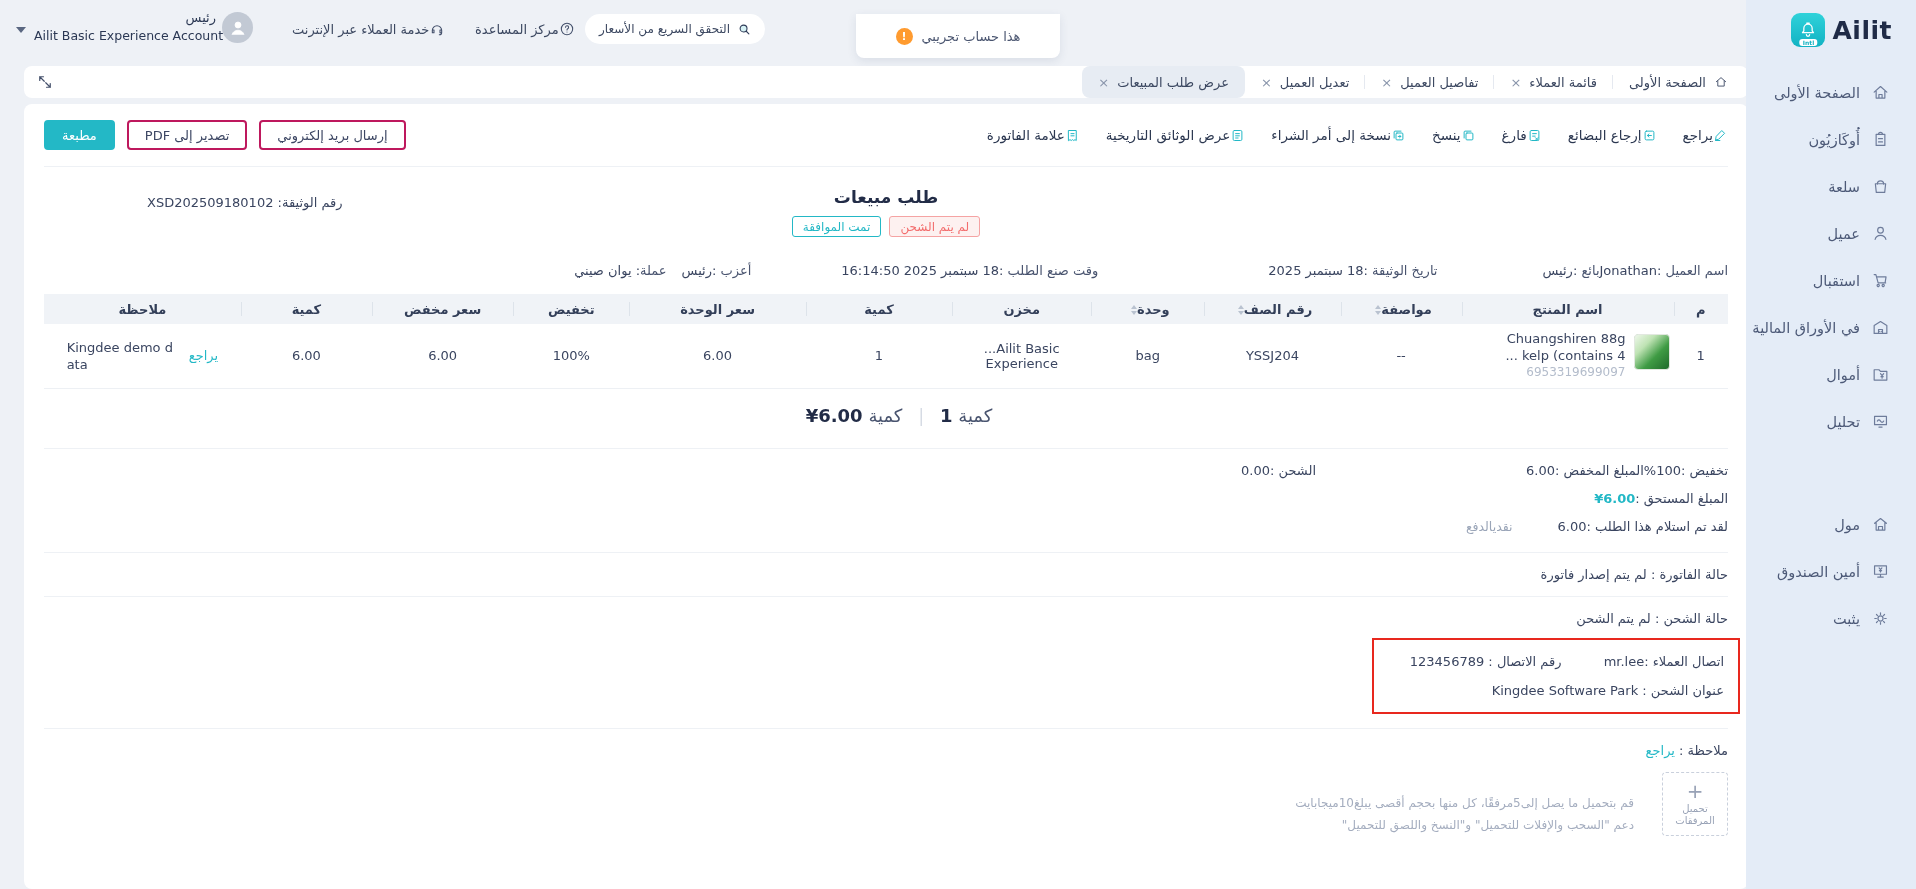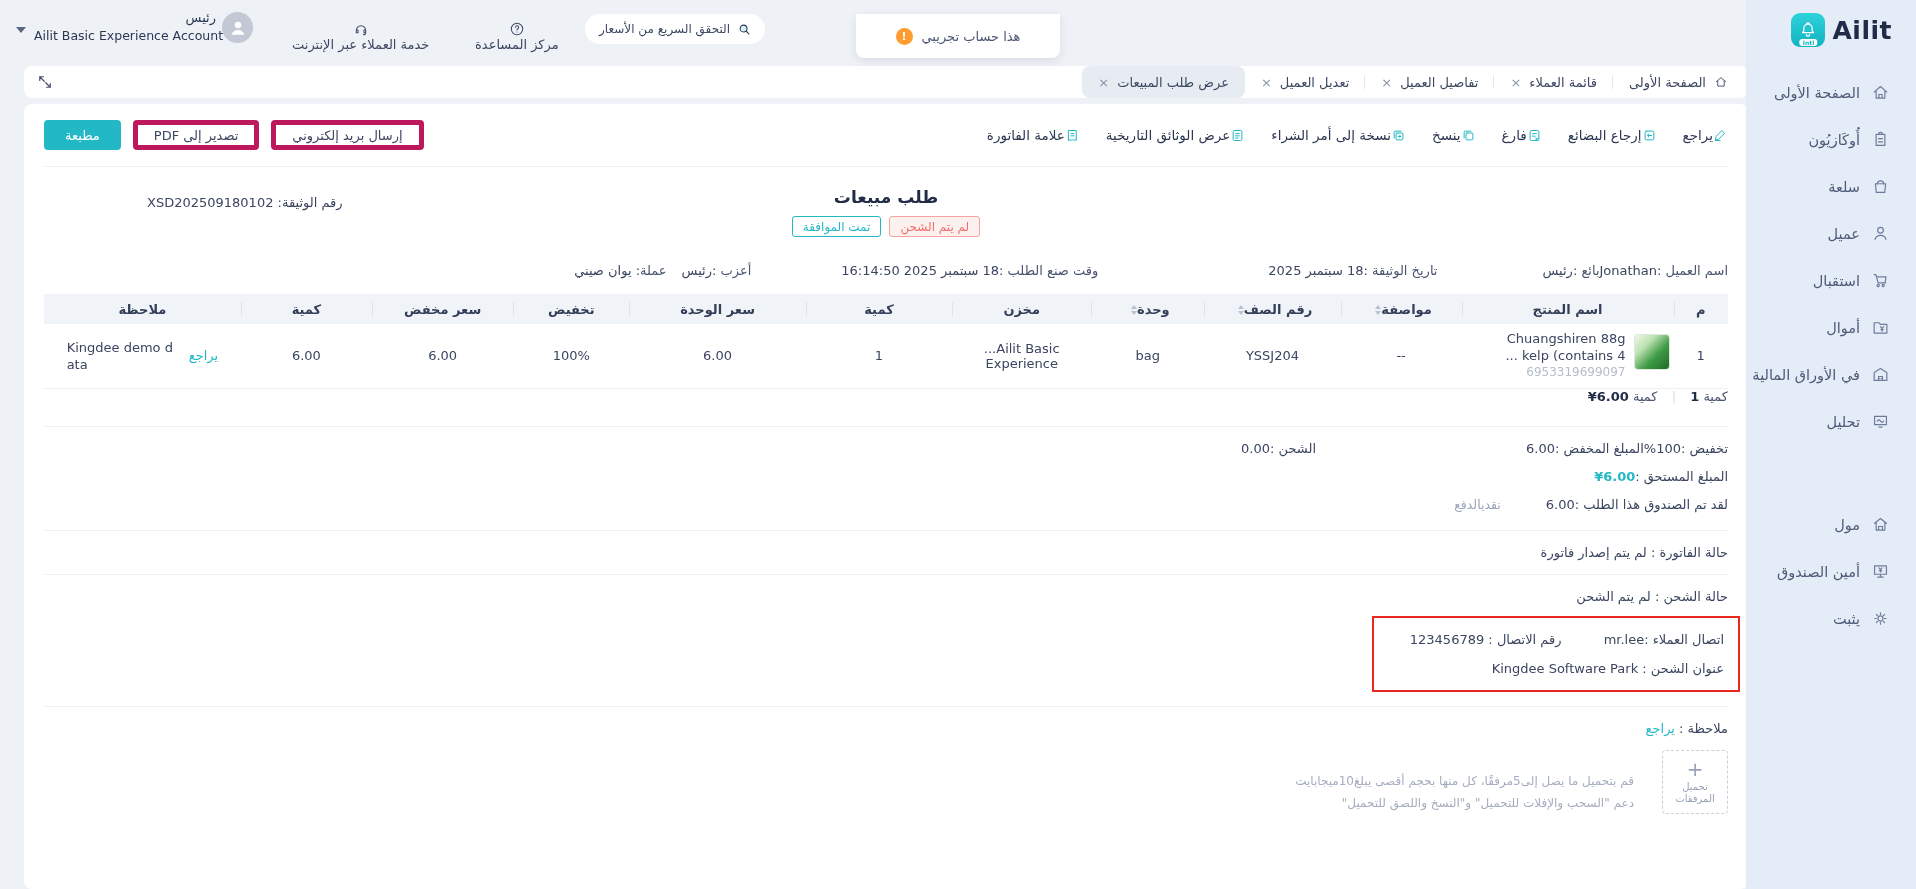--- a/index.html
+++ b/index.html
@@ -28,21 +28,21 @@
   .nav-item .nicon { width:19px; height:19px; flex:0 0 19px; }
   .nav-gap { margin-top:56px; }
 
   
   .topbar { position:absolute; top:0; left:0; right:170px; height:62px; }
   .acct-caret { position:absolute; left:16px; top:27px; width:0; height:0; border-left:5px solid transparent; border-right:5px solid transparent; border-top:6px solid #5a6781; }
   .acct-block { position:absolute; left:34px; top:10px; width:184px; text-align:left; direction:ltr; }
   .acct-role { font-size:13px; color:#2b3854; text-align:right; padding-right:2px; }
   .acct-name { font-size:12.5px; color:#2b3854; margin-top:3px; white-space:nowrap; }
   .avatar { position:absolute; left:222px; top:12px; width:31px; height:31px; border-radius:50%; background:#c2c9d4; display:flex; align-items:center; justify-content:center; }
-  .top-link { position:absolute; top:21px; display:inline-flex; align-items:center; gap:0; color:#3c4861; font-size:13px; cursor:pointer;flex-direction:column; }
+  .top-link { position:absolute; top:21px; display:inline-flex; align-items:center; gap:0; color:#3c4861; font-size:13px; cursor:pointer; }
   .tl-service { left:292px; }
   .tl-help { left:475px; }
   .search-pill { position:absolute; left:585px; top:14px; width:180px; height:30px; background:#fff; border-radius:15px; display:flex; align-items:center; gap:7px; padding:0 13px; color:#3c4861; font-size:12px; cursor:pointer; }
   .demo-card { position:absolute; left:856px; top:14px; width:204px; height:44px; background:#fff; border-radius:0 0 8px 8px; box-shadow:0 3px 10px rgba(40,60,100,.10); display:flex; align-items:center; justify-content:center; gap:9px; font-size:13px; color:#4a5570; }
   .demo-ic { width:17px; height:17px; border-radius:50%; background:#ff9b2f; color:#fff; font-size:11px; font-weight:bold; display:flex; align-items:center; justify-content:center; line-height:1; }
 
   
   .tabbar { position:absolute; top:66px; left:24px; width:1724px; height:32px; background:#fff; border-radius:8px; display:flex; align-items:center; padding-right:4px; z-index:4; }
   .expand-btn { position:absolute; left:12px; top:7px; width:18px; height:18px; cursor:pointer; }
   .tab { height:100%; display:flex; align-items:center; gap:8px; padding:0 16px; font-size:13px; color:#3c4861; cursor:pointer; position:relative; white-space:nowrap; }
@@ -51,21 +51,21 @@
   .tab.active::after { display:none; }
   .tab .x { font-size:13px; color:#8894aa; }
 
   
   .card { position:absolute; top:104px; left:24px; width:1724px; height:785px; background:#fff; border-radius:8px; padding:0 20px; overflow:hidden; }
 
   .toolbar { display:flex; justify-content:space-between; align-items:center; padding-top:16px; padding-bottom:16px; border-bottom:1px solid #eef1f5; }
   .actions { display:flex; align-items:center; gap:26px; }
   .action { display:inline-flex; align-items:center; color:#2b3750; font-size:13.5px; cursor:pointer; }
   .btns { display:flex; align-items:center; gap:12px; }
-  .btn { height:30px; padding:0 16px; border:5px solid #be185d; border-radius:4px; background:#fff; color:#3c4663; font-size:13px; display:flex; align-items:center; cursor:pointer; font-family:inherit; }
+  .btn { height:30px; padding:0 16px; border:2px solid #be185d; border-radius:4px; background:#fff; color:#3c4663; font-size:13px; display:flex; align-items:center; cursor:pointer; font-family:inherit; }
   .btn.primary { background:#23b8c6; border-color:#23b8c6; color:#fff; }
 
   .doc-head { position:relative; text-align:center; padding-top:20px; }
   .doc-title { font-size:17px; font-weight:bold; color:#222c47; }
   .badges { margin-top:9px; display:flex; justify-content:center; gap:8px; }
   .badge { font-size:12px; padding:2.5px 10px; border-radius:3px; border:1px solid; }
   .badge.red { color:#f36d6d; border-color:#f5a3a3; background:#fdf1f0; }
   .badge.teal { color:#23b8c6; border-color:#23b8c6; background:#fff; }
   .doc-no { position:absolute; left:103px; top:28px; font-size:13px; color:#3a4560; }
 
@@ -88,21 +88,21 @@
   .ptxt { text-align:right; line-height:17px; }
   .pname { color:#3a4560; }
   .pname.ltr { direction:ltr; text-align:right; }
   .pbarcode { color:#b3bccb; font-size:12px; direction:ltr; text-align:right; }
   .wh { direction:ltr; }
   .notecell { line-height:17px; }
   .note-wrap { display:inline-block; width:112px; word-break:break-all; text-align:left; direction:ltr; vertical-align:middle; }
   .link { color:#23b8c6; cursor:pointer; }
   .note-link { margin-left:6px; vertical-align:middle; }
 
-  .tbl-summary { text-align:right; padding-left:26px; font-size:13px; color:#49546f; }
+  .tbl-summary { text-align:center; padding-left:26px; margin-top:16px; font-size:18px; color:#49546f; }
   .tbl-summary b { color:#222c47; }
   .tbl-summary .pipe { color:#d6dbe4; margin:0 10px; }
 
   .sep { border-top:1px solid #eef1f5; }
   .totals { padding-top:20px; }
   .tline { display:flex; align-items:center; font-size:13px; color:#3a4560; }
   .tline + .tline { margin-top:13px; }
   .m210{margin-left:210px;} .m280{margin-left:280px;}
   .due { color:#23b8c6; font-weight:bold; }
   .pay-method { color:#9aa5b8; font-size:12.5px; margin-right:45px;text-align:right; }
@@ -161,29 +161,29 @@
       <span>عميل</span>
     </div>
     <div class="nav-item">
       <svg class="ic nicon" viewBox="0 0 24 24">
           <path d="M4 4.5h2.2L9 15h9.5 M8.2 7.5H19l-1.2 7.5 M10.5 18.2a1.4 1.4 0 1 0 0 .01 M16.8 18.2a1.4 1.4 0 1 0 0 .01"></path>
         </svg>
       <span>استقبال</span>
     </div>
     <div class="nav-item">
       <svg class="ic nicon" viewBox="0 0 24 24">
+          <path d="M4 19.5V9.5l8-5 8 5v10z M9.5 19.5v-5h5v5 M11 16.8h.01 M13 16.8h.01"></path>
+        </svg>
+      <span>في الأوراق المالية</span>
+    </div>
+    <div class="nav-item">
+      <svg class="ic nicon" viewBox="0 0 24 24">
           <path d="M4 6h6l2 2h8v11H4z M12 11l2 2.4 2-2.4 M14 13.4v3.2 M12.6 14.8h2.8"></path>
         </svg>
       <span>أموال</span>
-    </div>
-    <div class="nav-item">
-      <svg class="ic nicon" viewBox="0 0 24 24">
-          <path d="M4 19.5V9.5l8-5 8 5v10z M9.5 19.5v-5h5v5 M11 16.8h.01 M13 16.8h.01"></path>
-        </svg>
-      <span>في الأوراق المالية</span>
     </div>
     <div class="nav-item">
       <svg class="ic nicon" viewBox="0 0 24 24">
           <path d="M4.5 5.5h15v10.5h-15z M8 11.5q2-3 4 0t4 0 M10 19h4"></path>
         </svg>
       <span>تحليل</span>
     </div>
     <div class="nav-item nav-gap">
       <svg class="ic nicon" viewBox="0 0 24 24">
           <path d="M4.5 10.5 12 4.5l7.5 6 M6.5 9.5V19h11V9.5 M9.5 19v-4.5h5V19"></path>
@@ -432,21 +432,21 @@
   <div class="sep totals sec" style="margin-top:22px; padding-bottom:18px;">
     <div class="tline">
       <span><span class="lbl">تخفيض</span><span> :</span><span>100%</span></span>
       <span class="m210"><span class="lbl">المبلغ المخفض</span><span> :</span><span>6.00</span></span>
       <span class="m280"><span class="lbl">الشحن</span><span> :</span><span>0.00</span></span>
     </div>
     <div class="tline">
       <span><span class="lbl">المبلغ المستحق</span><span> :</span><span class="due">6.00¥</span></span>
     </div>
     <div class="tline">
-      <span><span class="lbl">لقد تم الصندوق هذا الطلب</span><span> :</span><span>6.00</span></span>
+      <span><span class="lbl">لقد تم استلام هذا الطلب</span><span> :</span><span>6.00</span></span>
       <span class="pay-method">نقديالدفع</span>
     </div>
   </div>
 
   <div class="sep sec">
     <div class="status-line">
       <span class="lbl">حالة الفاتورة</span><span> : </span><span>لم يتم إصدار فاتورة</span>
     </div>
   </div>
 

